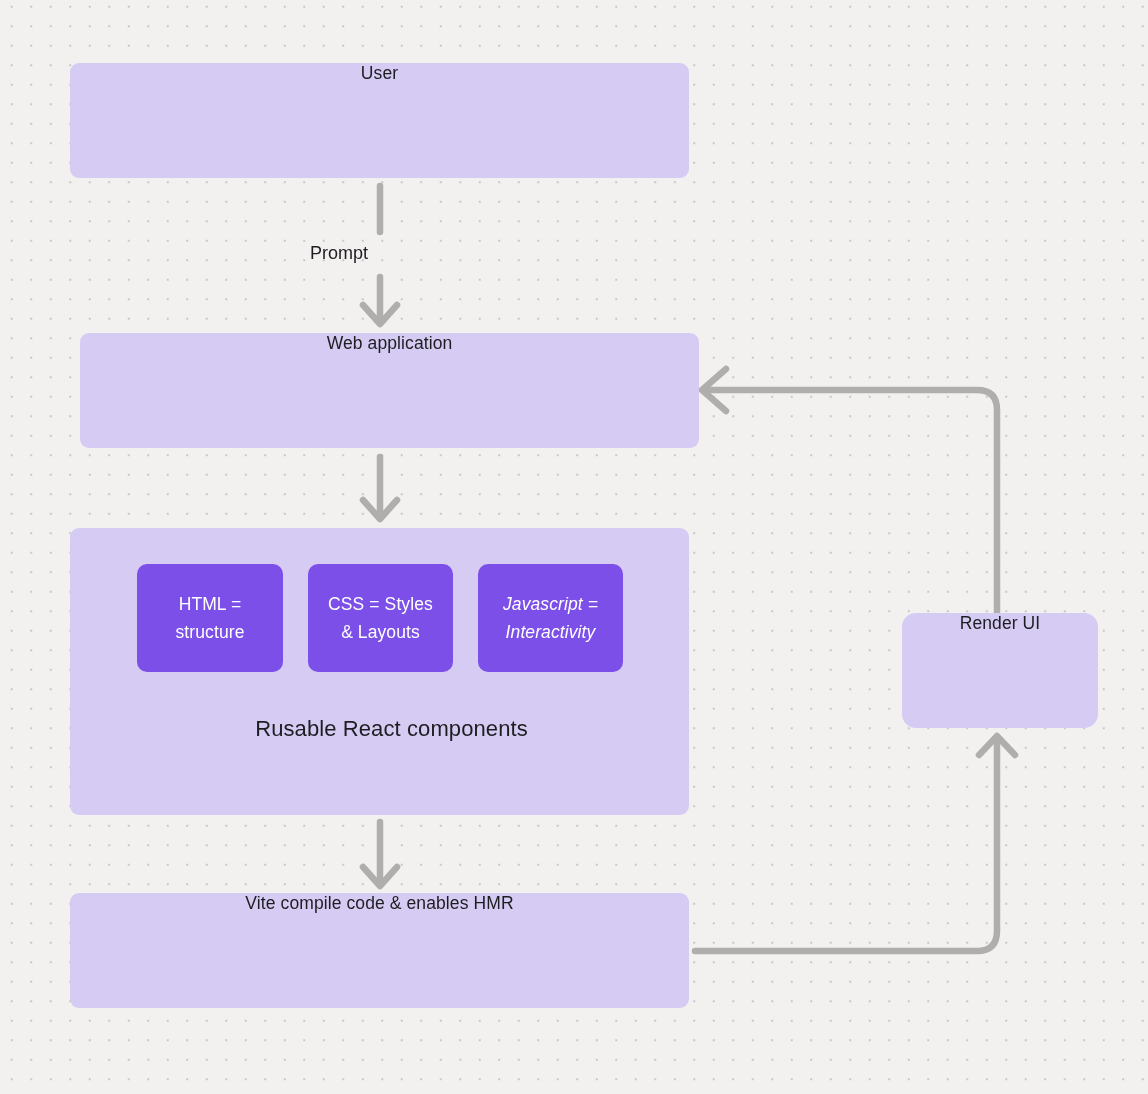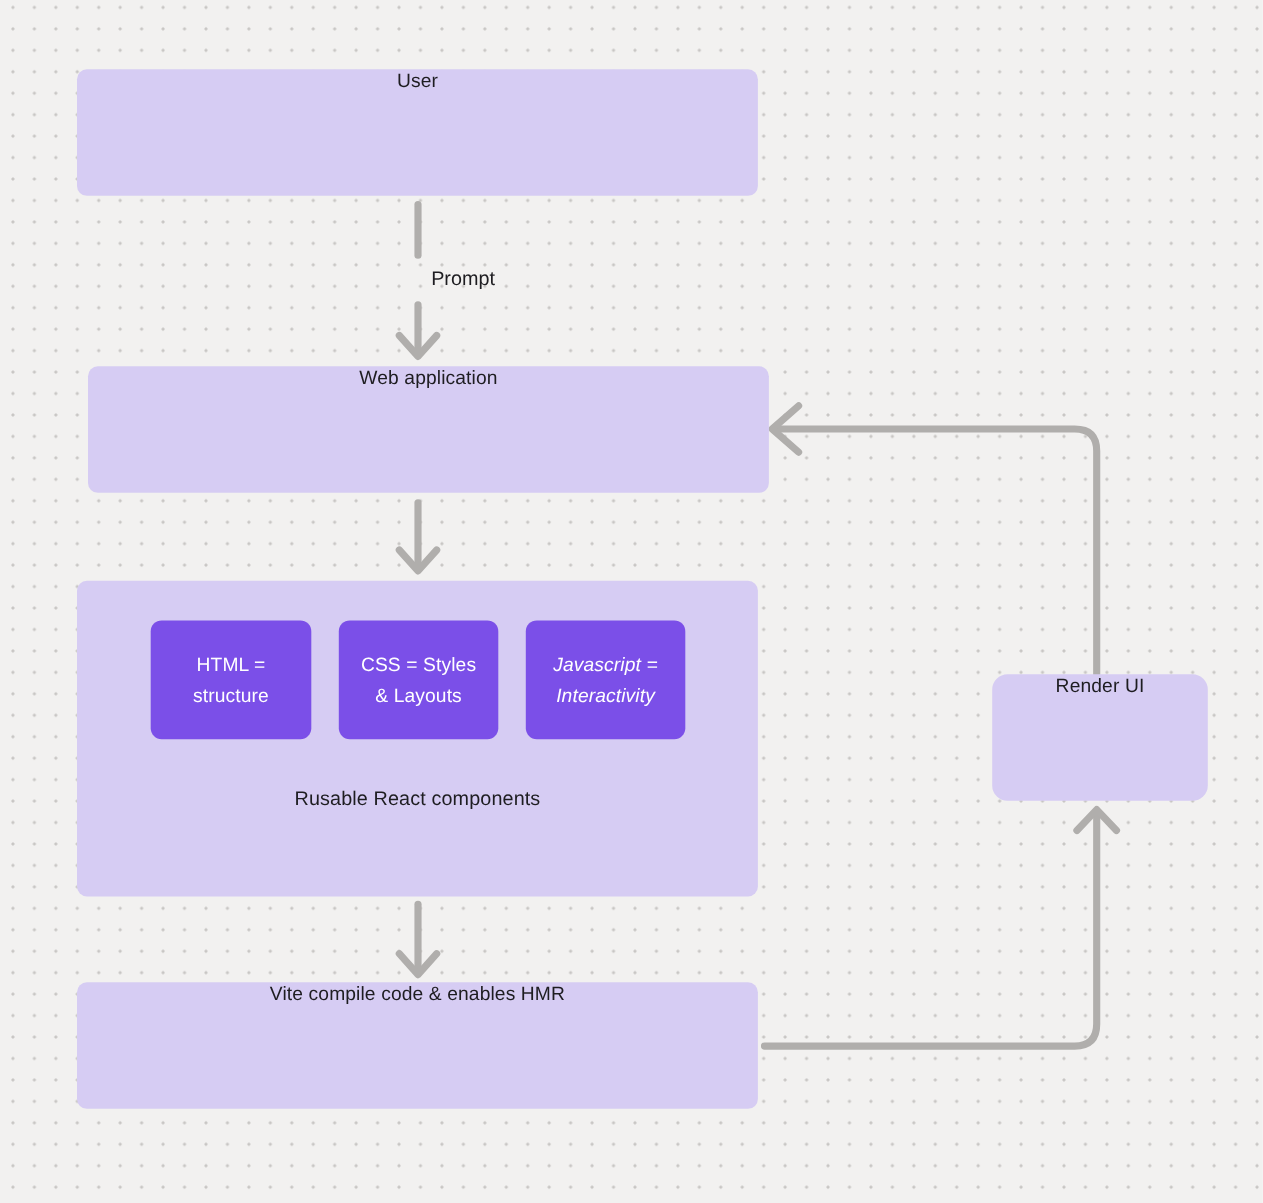--- a/index.html
+++ b/index.html
@@ -58,34 +58,34 @@
     font-weight: 500;
     line-height: 28px;
     text-align: center;
     white-space: pre-line;
   }
   .inner-html { left: 67px;  width: 146px; }
   .inner-css  { left: 238px; width: 145px; }
   .inner-js   { left: 408px; width: 145px; font-style: italic; }
   .group-label {
     position: absolute;
-    left: 0;
+    left: 12px;
     top: 716px;
     width: 619px;
     text-align: center;
-    font-size: 18px;
+    font-size: 22px;
     color: var(--node-text, #1e1d21);
   }
   .node-group .group-label { top: 188px; }
   .edge-label {
     position: absolute;
     left: 310px;
     top: 243px;
     width: 140px;
-    text-align: right;
+    text-align: left;
     font-size: 18px;
     color: var(--node-text, #1e1d21);
   }
 </style>
 </head>
 <body>
 
 <div class="canvas">
 
   <svg class="connectors" width="1148" height="1094" viewBox="0 0 1148 1094">

